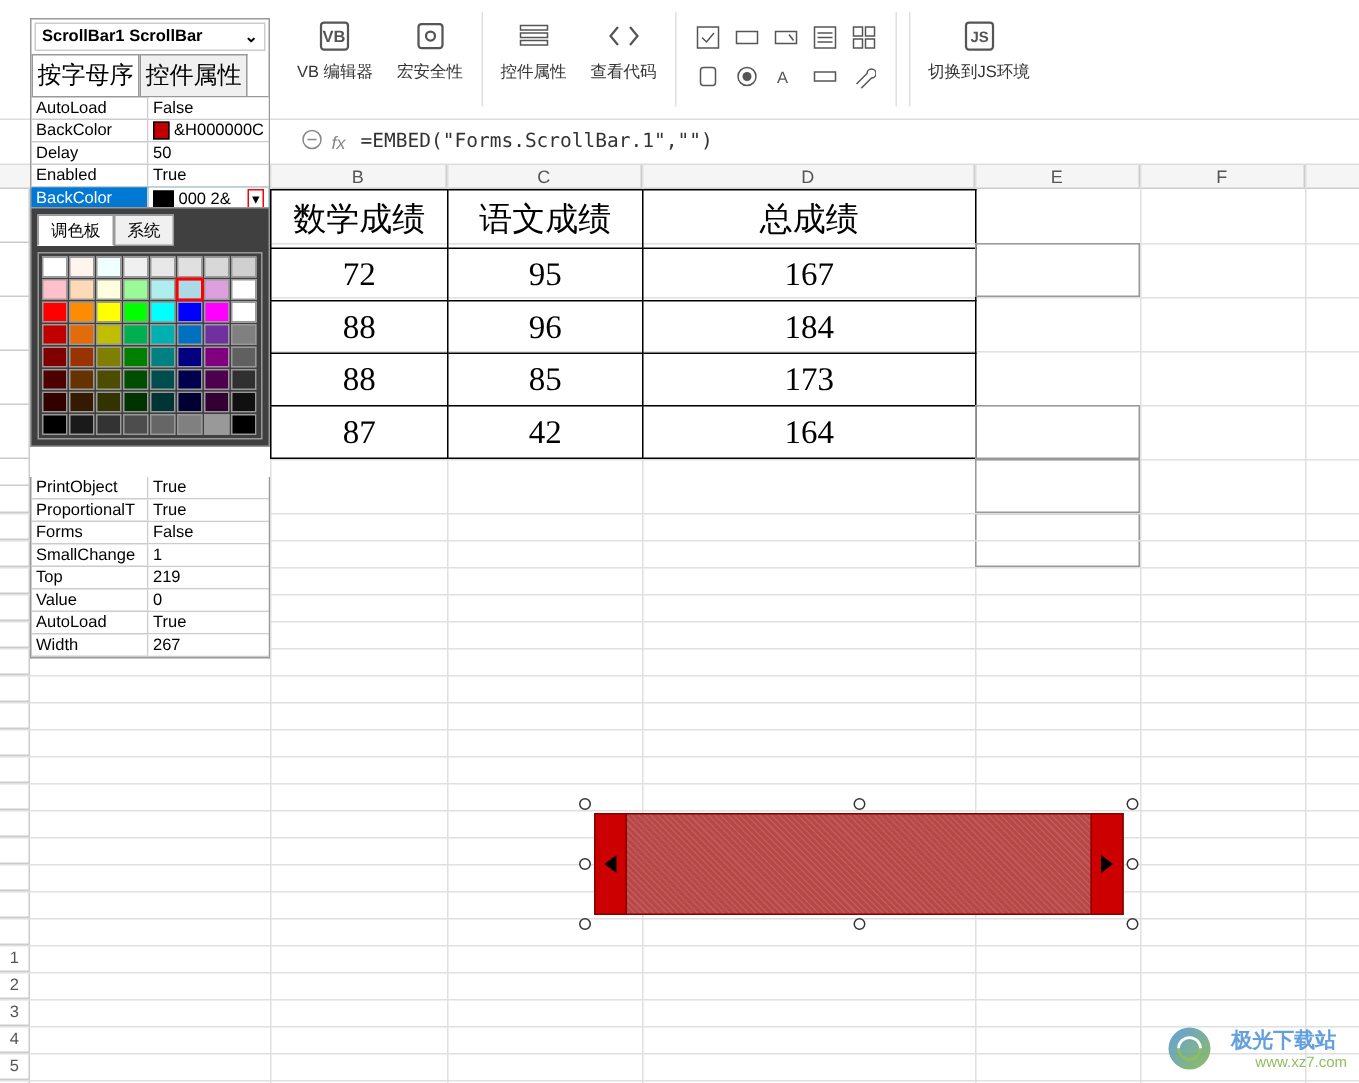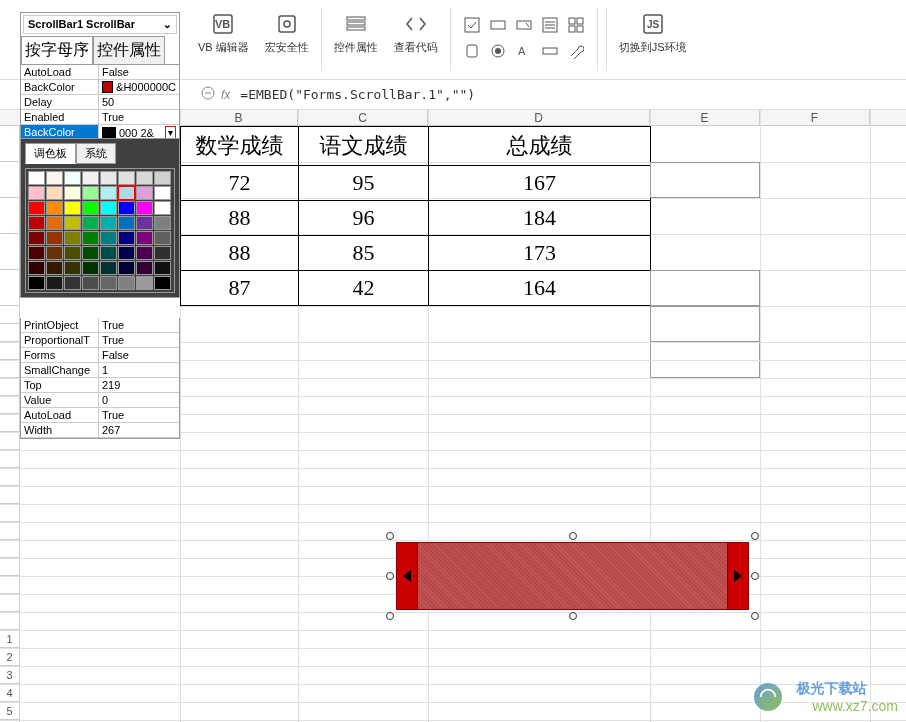--- a/index.html
+++ b/index.html
@@ -67,24 +67,24 @@
     .grid-lines { position: absolute; left: 0px; top: 0px; right: 0; bottom: 0; }
     .vline { position: absolute; top: 0; bottom: 0; width: 1px; background: #e0e0e0; }
     .hline { position: absolute; left: 0; right: 0; height: 1px; background: #e0e0e0; }
     .hhline { position: absolute; left: 180px; right: 0; height: 1px; background: #e0e0e0; }
     
     .header-row { position: absolute; left: 0; right: 0; top: 0; height: 16px; display: flex; background: #f5f5f5; border-bottom: 1px solid #ccc; }
     .ch { border-right: 1px solid #ccc; text-align: center; font-size: 12px; color: #555; line-height: 16px; }
     
     .extra-border { position: absolute; border: 1px solid #999; }
     
-    .watermark { position: absolute; right: 8px; bottom: 8px; display: flex; align-items: center; gap: 14px; opacity: 0.85; }
+    .watermark { position: absolute; right: 8px; bottom: 8px; display: flex; align-items: flex-start; gap: 14px; opacity: 0.85; }
     .wm-icon { width: 28px; height: 28px; border-radius: 50%; background: linear-gradient(135deg, #4a90d9, #7cb342); display: flex; align-items: center; justify-content: center; color: #fff; font-weight: bold; }
     .wm-text { font-size: 14px; color: #4a90d9; font-weight: bold; }
-    .wm-sub { font-size: 14px; color: #7cb342; margin-left: 16px; }
+    .wm-sub { font-size: 10px; color: #7cb342; margin-left: 16px; }
   </style>
 </head>
 <body>
 
 <div class="ribbon-content">
   <div style="width: 190px;"></div>
   <div class="ribbon-group-h">
     <div class="ribbon-btn">
       <div class="ribbon-icon">
         <svg width="24" height="24" viewBox="0 0 24 24">

